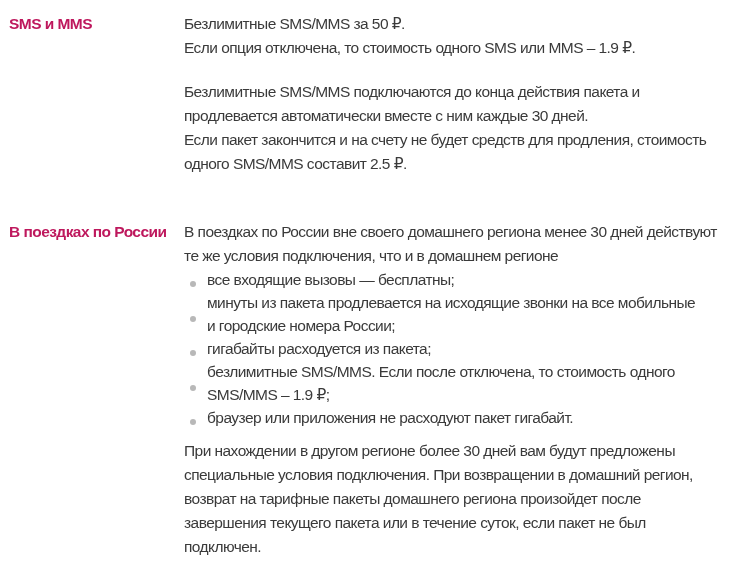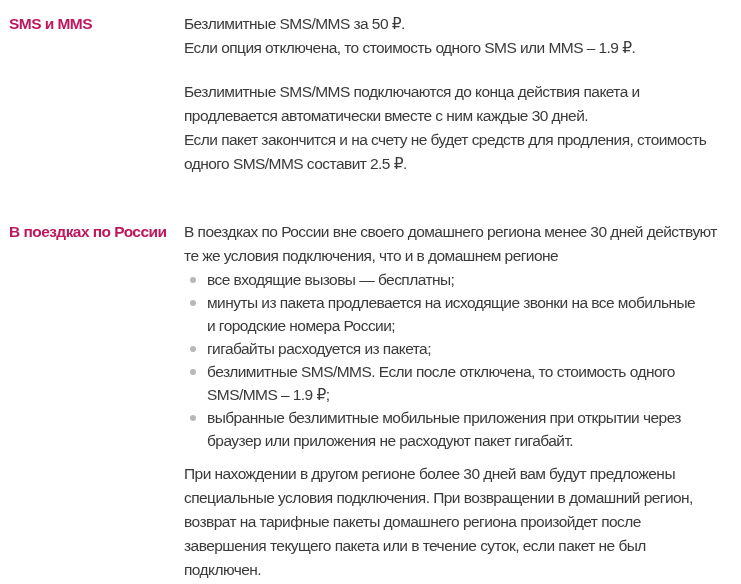--- a/index.html
+++ b/index.html
@@ -49,21 +49,21 @@
   .outro-gap {
     height: 10px;
   }
   .bullets {
     list-style: none;
     margin: 0;
     padding: 0;
   }
   .bullet-item {
     display: flex;
-    align-items: flex-start;
+    align-items: center;
   }
   .bullet-item .line {
     line-height: 23px;
   }
   .dot {
     flex: 0 0 auto;
     width: 6px;
     height: 6px;
     border-radius: 50%;
     background: #b8b8b8;
@@ -128,21 +128,20 @@
         <li class="bullet-item">
           <span class="dot"></span>
           <div class="bullet-text">
             <div class="line">безлимитные SMS/MMS. Если после отключена, то стоимость одного</div>
             <div class="line">SMS/MMS – 1.9 ₽;</div>
           </div>
         </li>
         <li class="bullet-item">
           <span class="dot"></span>
           <div class="bullet-text">
-            <div class="line">выбранные безлимитные мобильные приложения при открытии через</div>
             <div class="line">браузер или приложения не расходуют пакет гигабайт.</div>
           </div>
         </li>
       </ul>
 
       <div class="outro-gap"></div>
 
       <div class="para">
         <div class="line">При нахождении в другом регионе более 30 дней вам будут предложены</div>
         <div class="line">специальные условия подключения. При возвращении в домашний регион,</div>

